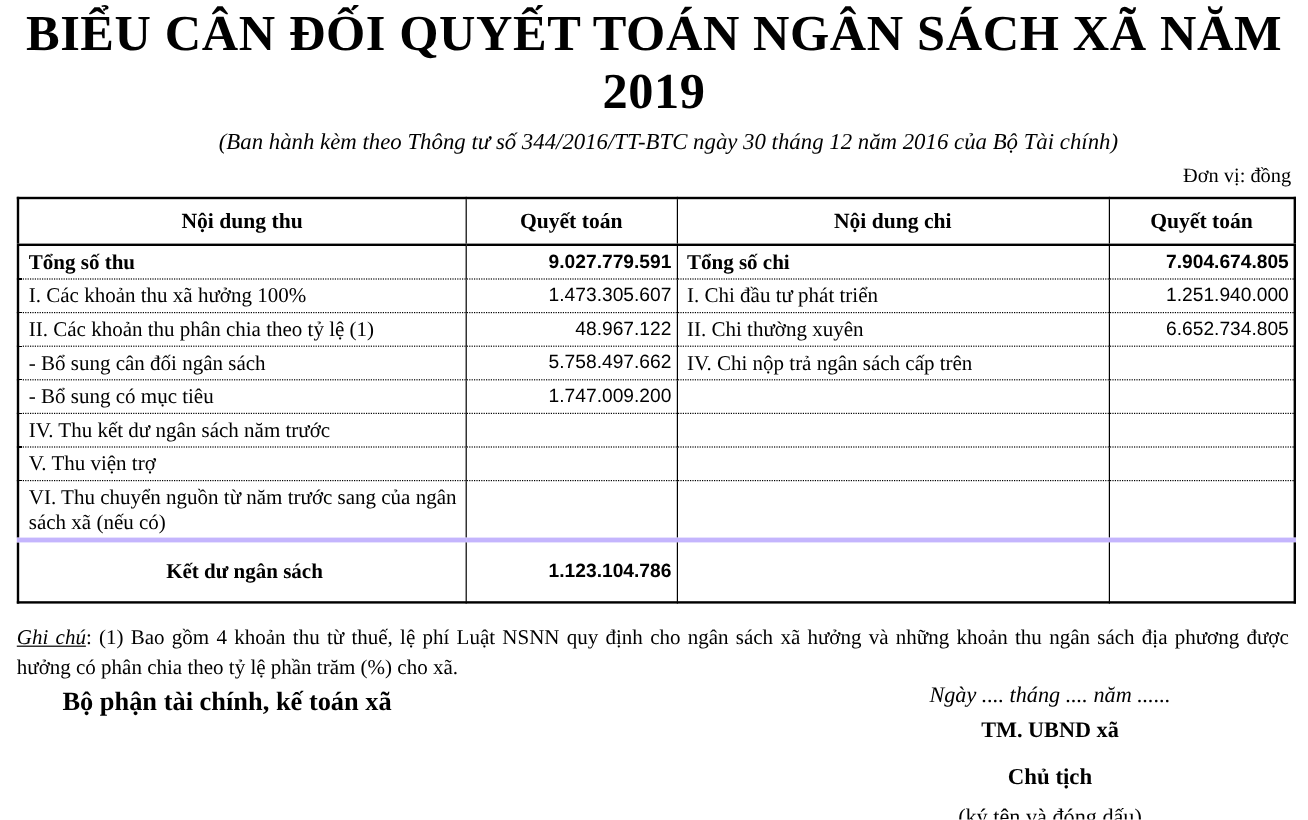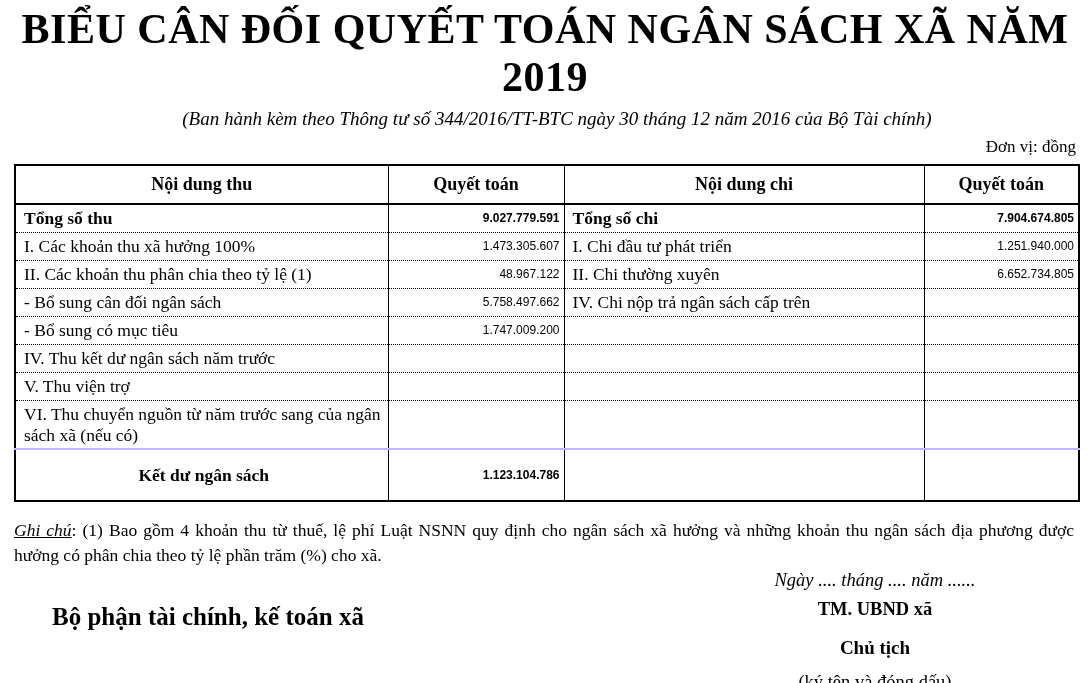--- a/index.html
+++ b/index.html
@@ -57,44 +57,44 @@
     border-left: 1px solid #000;
     border-right: 1px solid #000;
     border-top: 1px dotted #000;
     padding: 3px 4px 2px 8px;
     vertical-align: middle;
     line-height: 21px;
     height: 28px;
   }
   table.budget tr.first-data td { border-top: 2px solid #000; }
   table.budget tr.footer-row td {
-    border-top: 2px solid #c4b5fd;
+    border-top: 4px solid #c4b5fd;
     font-weight: bold;
     height: 52px;
   }
   table.budget tr.footer-row td.label { text-align: center; }
   table.budget tr.bold-row td { font-weight: bold; }
   table.budget td.num {
     font-family: "Liberation Sans", sans-serif;
-    font-size: 12px;
+    font-size: 16px;
     text-align: right;
   }
 
   .note {
     margin: 16px 16px 0 14px;
     font-size: 17.5px;
     line-height: 25px;
     text-align: justify;
   }
   .note .note-label { font-style: italic; text-decoration: underline; }
 
   .sig-left {
     position: absolute;
-    left: 52px; top: 598px;
-    font-size: 25px;
+    left: 52px; top: 567px;
+    font-size: 22px;
     font-weight: bold;
   }
   .sig-right {
     position: absolute;
     left: 695px; top: 565px;
     width: 360px;
     text-align: center;
   }
   .sig-date { font-style: italic; font-size: 18.5px; }
   .sig-org  { font-weight: bold; font-size: 18.5px; margin-top: 8px; }

